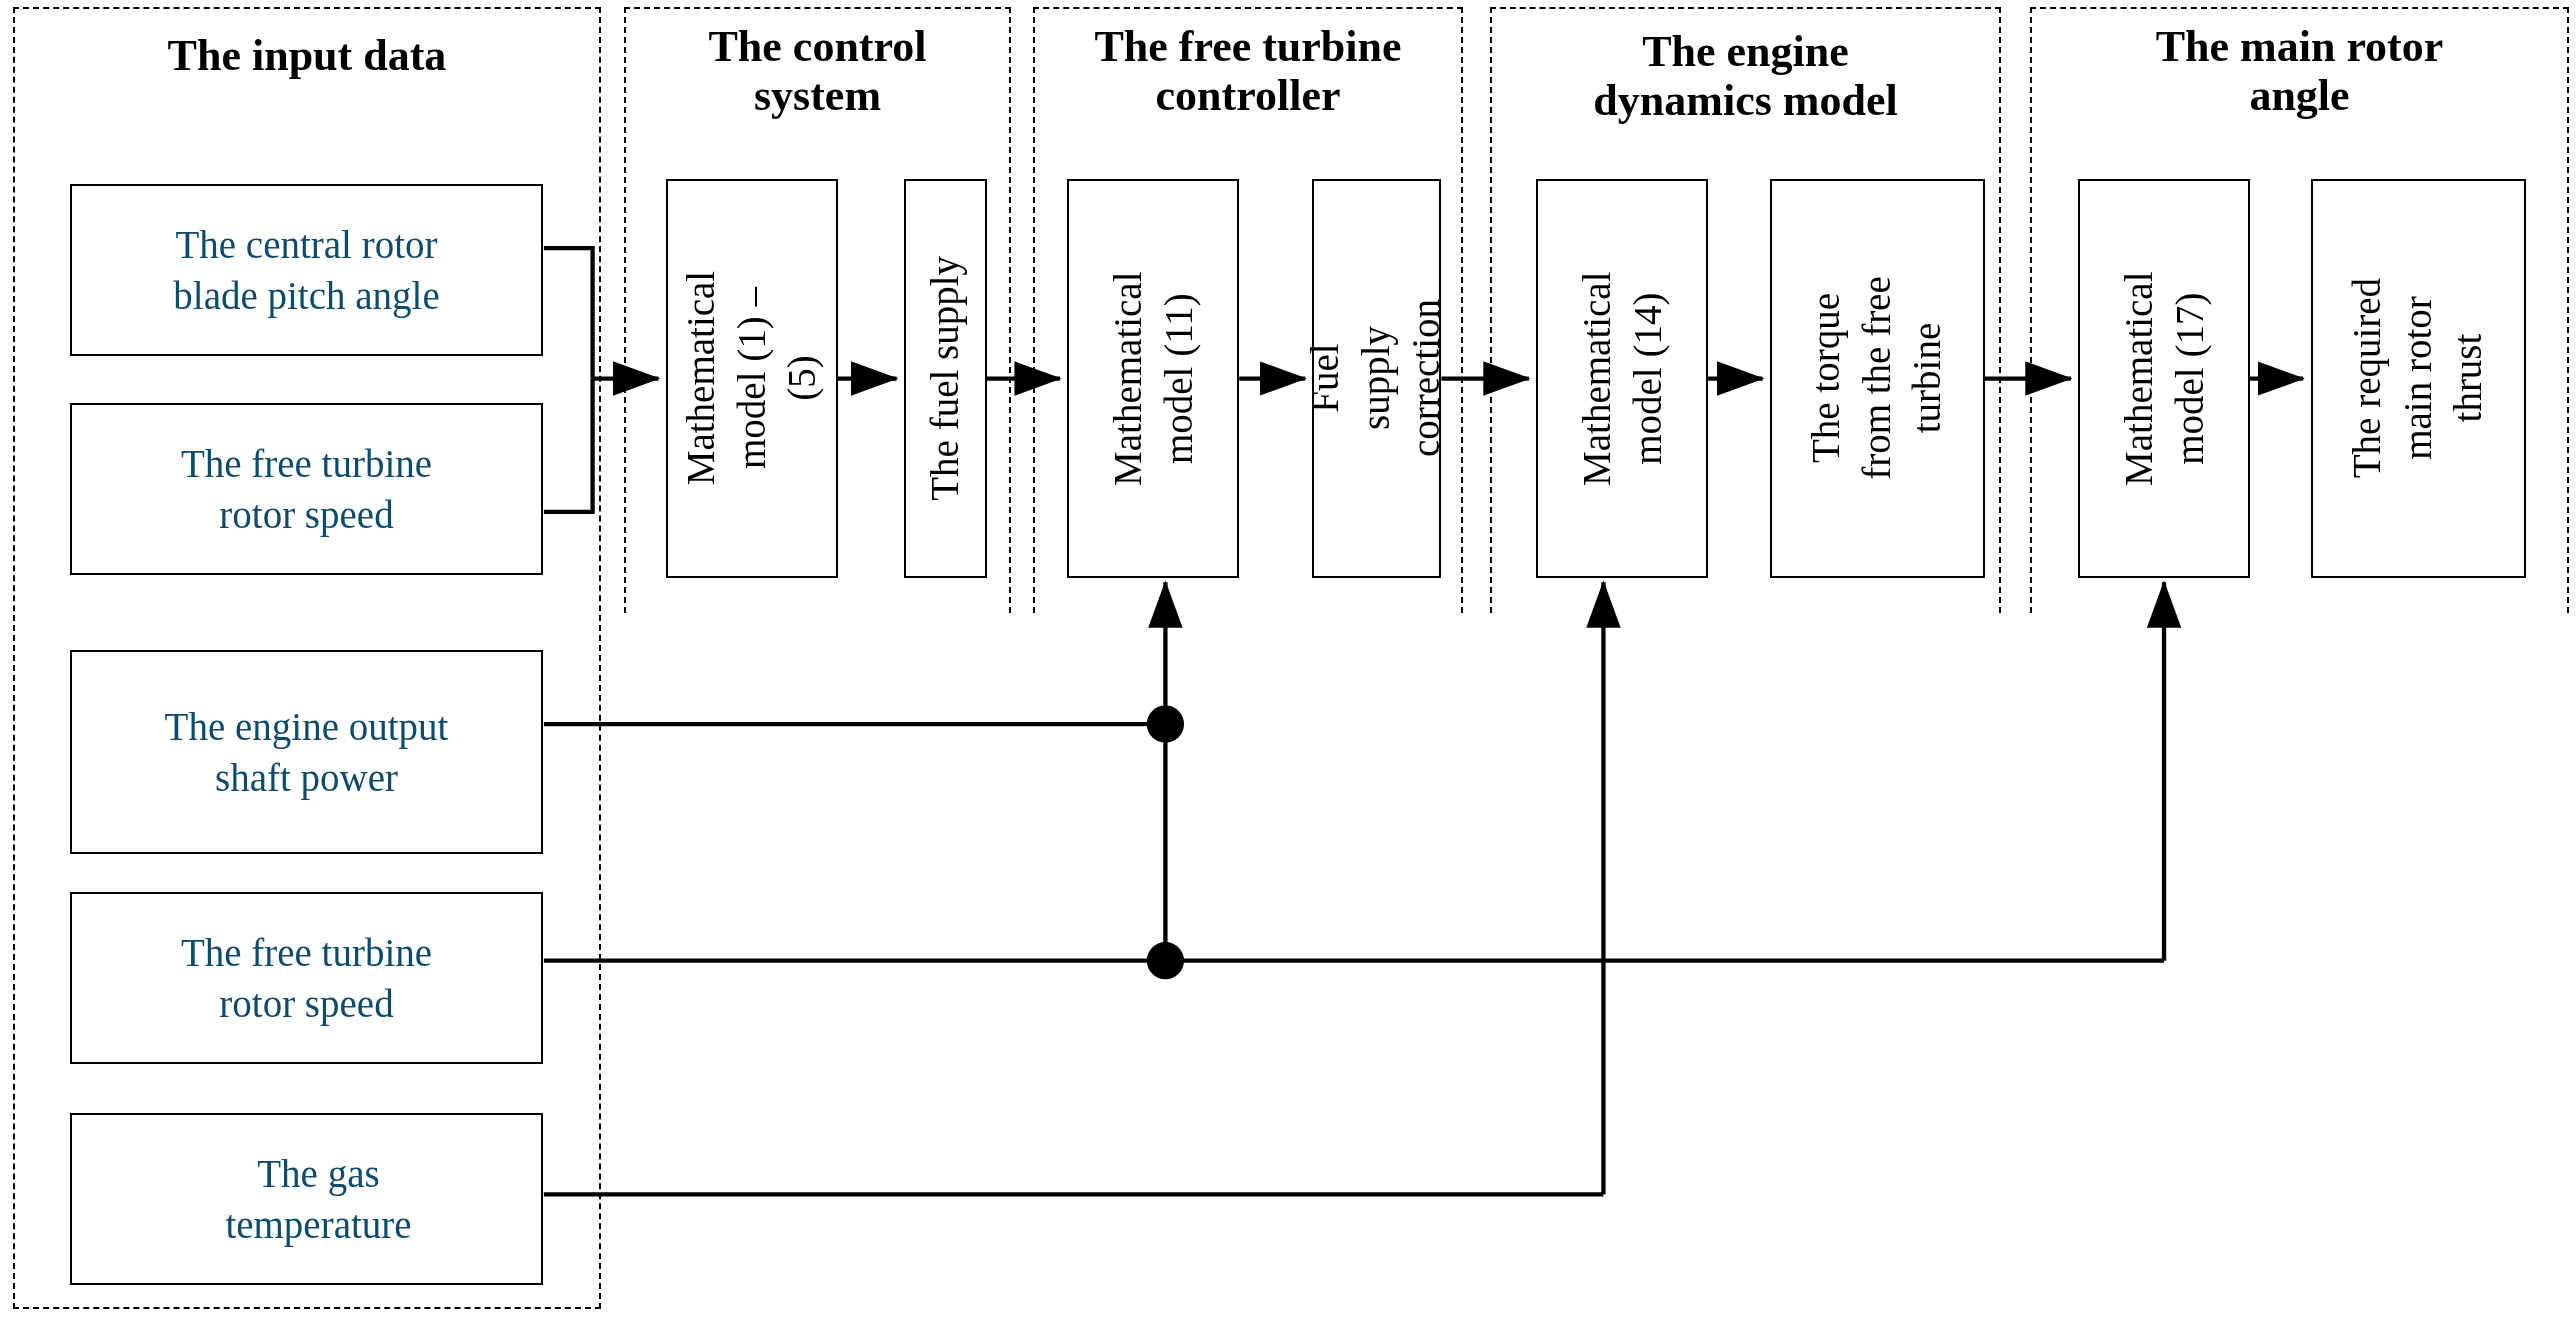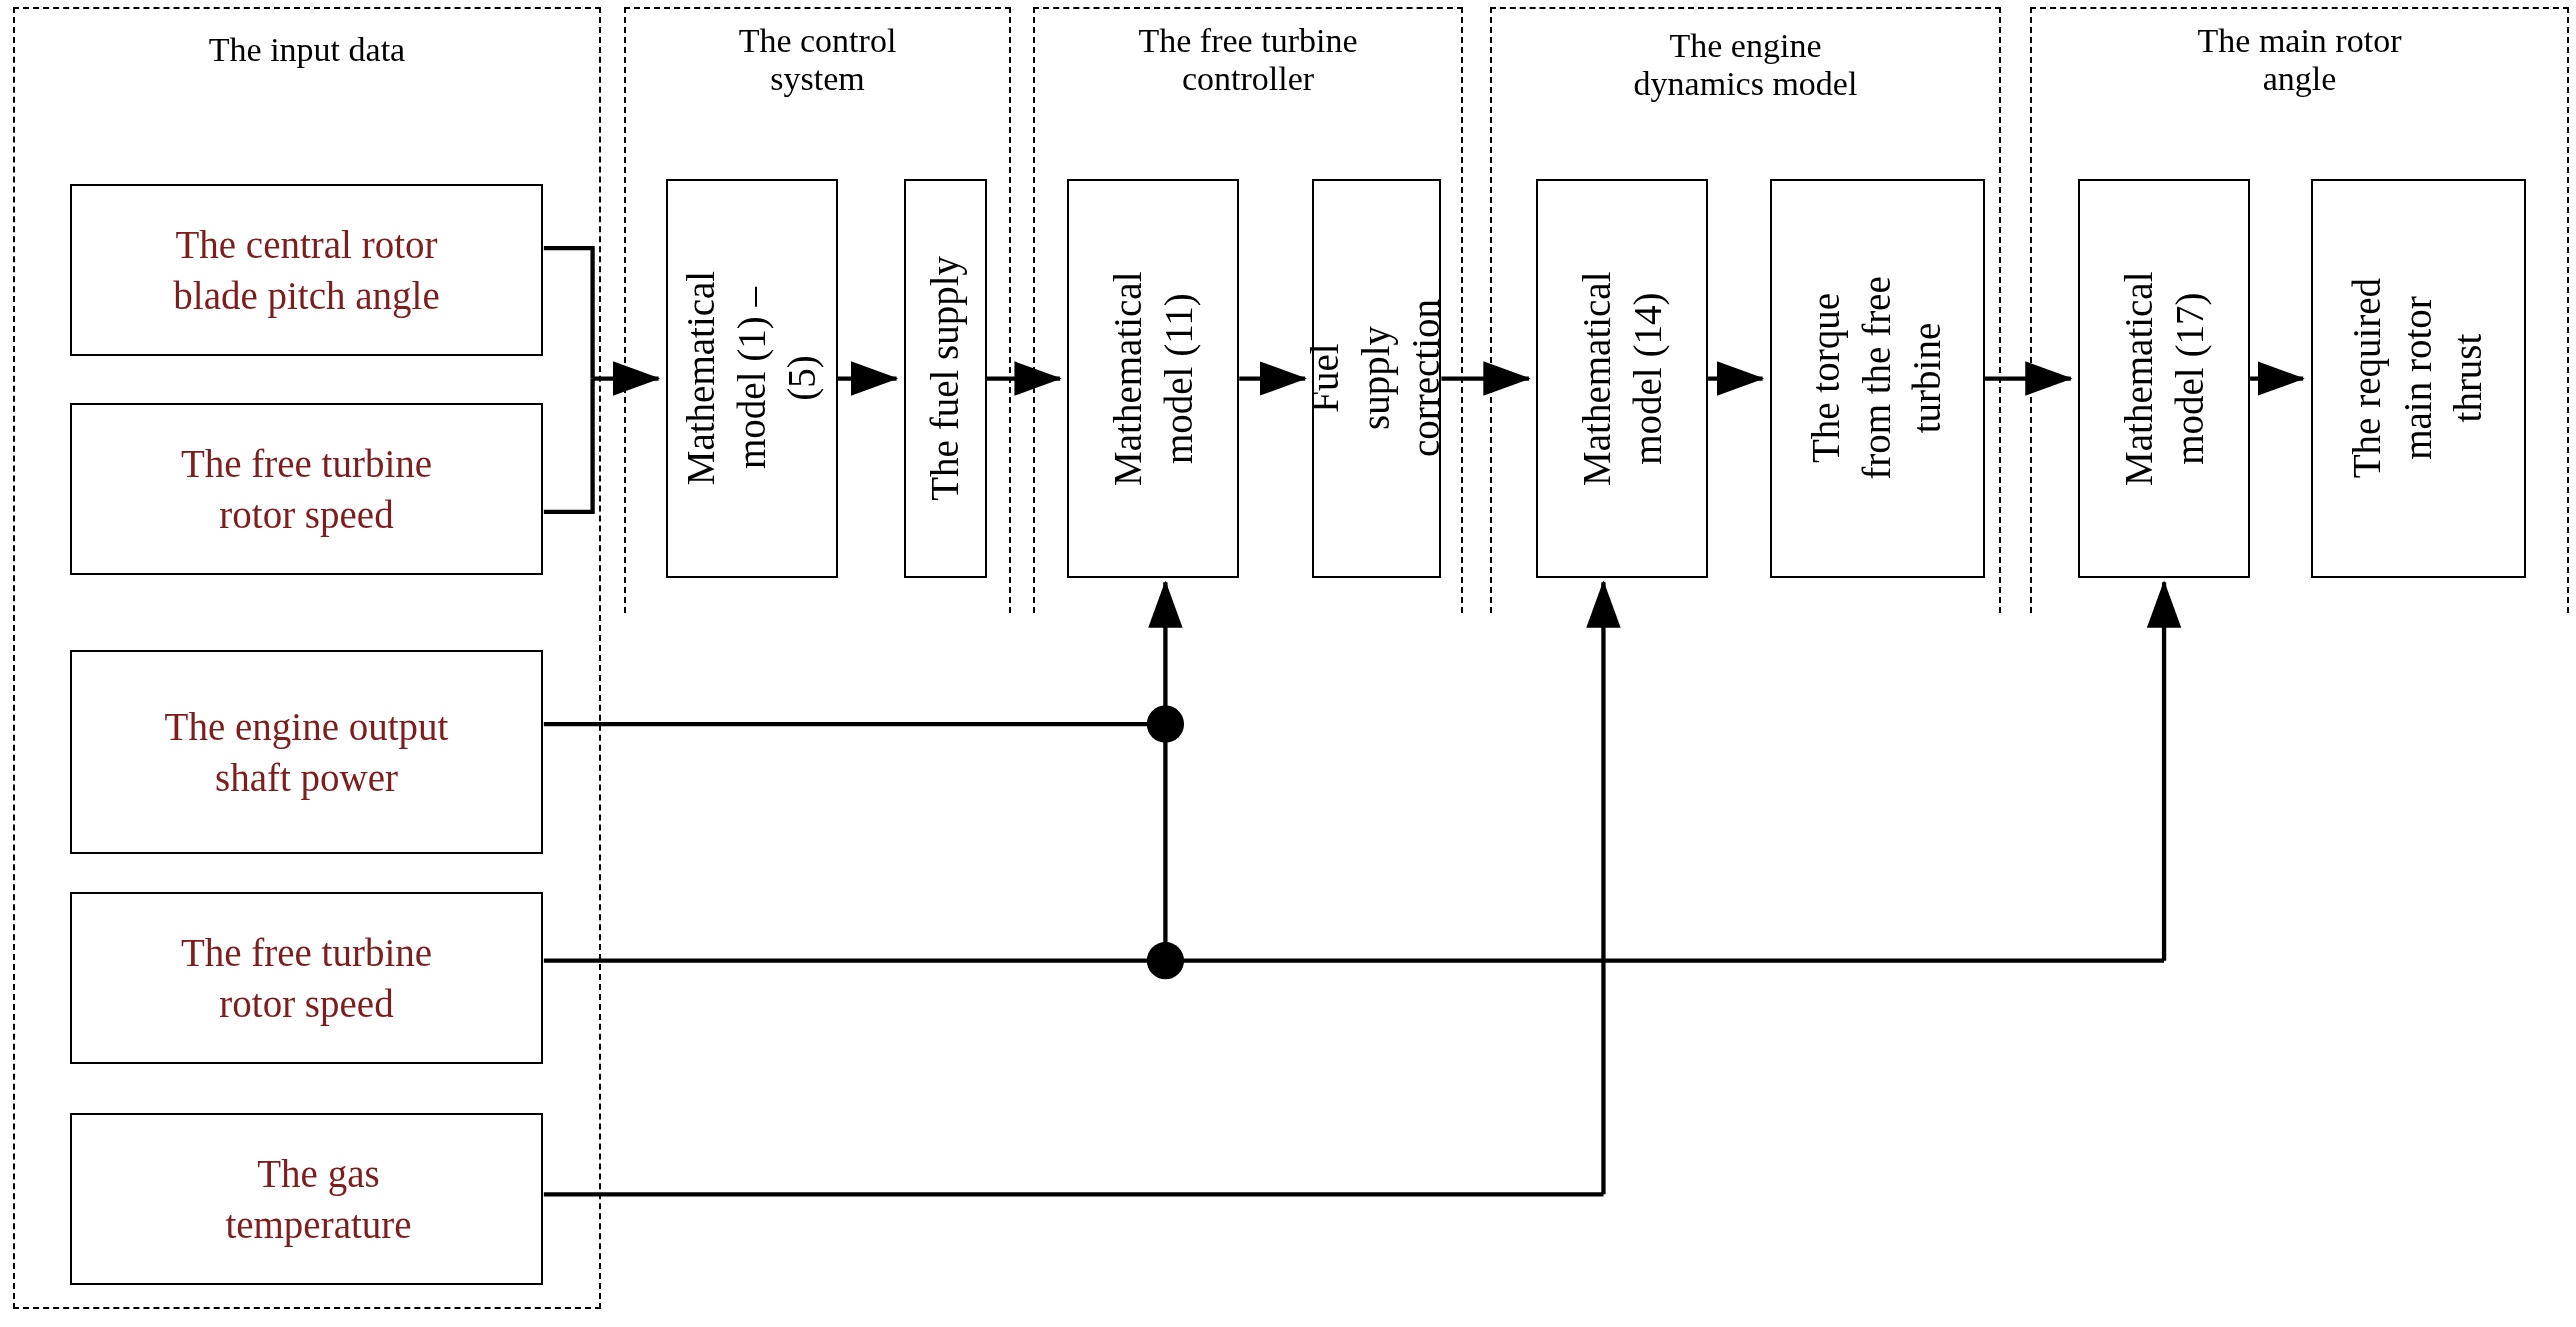--- a/index.html
+++ b/index.html
@@ -4,25 +4,25 @@
 <style>
   html,body{margin:0;padding:0;background:#ffffff;}
   body{width:2576px;height:1327px;position:relative;
        font-family:"Liberation Serif","DejaVu Serif",serif;color:#000;}
   #stage{position:absolute;left:0;top:0;width:2576px;height:1327px;}
   svg#wires{position:absolute;left:0;top:0;width:2576px;height:1327px;overflow:visible;}
 
   .panel{position:absolute;border:2.9px dashed #000;box-sizing:border-box;}
   .panel-open-bottom{border-bottom:none;}
   .panel-title{position:absolute;left:0;right:0;text-align:center;
-      font-weight:normal;font-size:34px;line-height:1.12;color:#000;}
+      font-weight:bold;font-size:44px;line-height:1.12;color:#000;}
 
   .box{position:absolute;border:2.9px solid #000;box-sizing:border-box;background:#fff;
        display:flex;align-items:center;justify-content:center;text-align:center;}
-  .box .lbl{font-size:39px;line-height:1.32;color:#7f1d1d;font-family:Liberation Serif, serif;}
+  .box .lbl{font-size:39px;line-height:1.32;color:#0c4a6e;font-family:Liberation Serif, serif;}
   .rot-wrap{display:flex;align-items:center;justify-content:center;
             width:100%;height:100%;}
   .vtext{transform:rotate(-90deg);transform-origin:center center;
          font-size:39px;line-height:1.30;text-align:center;color:#000;}
 </style>
 </head>
 <body>
 
 <div id="stage">
 

